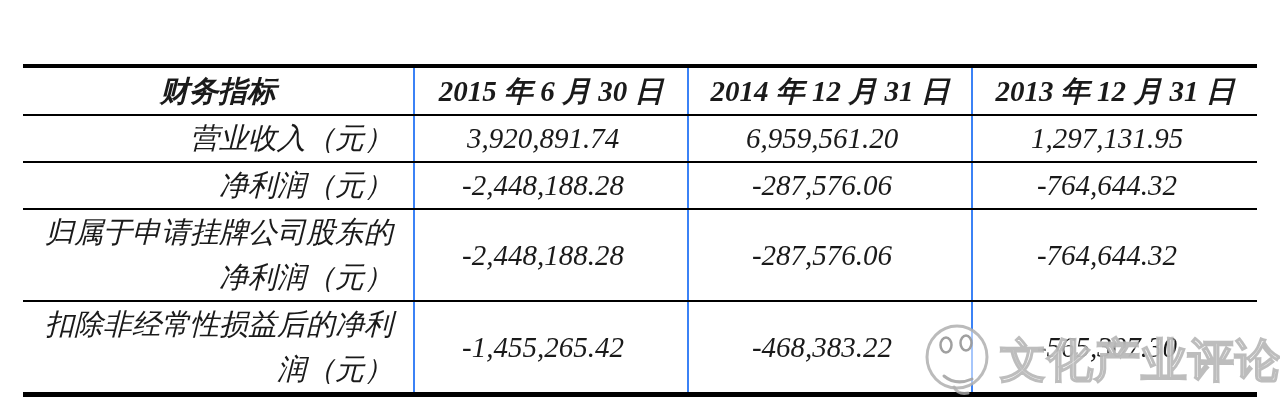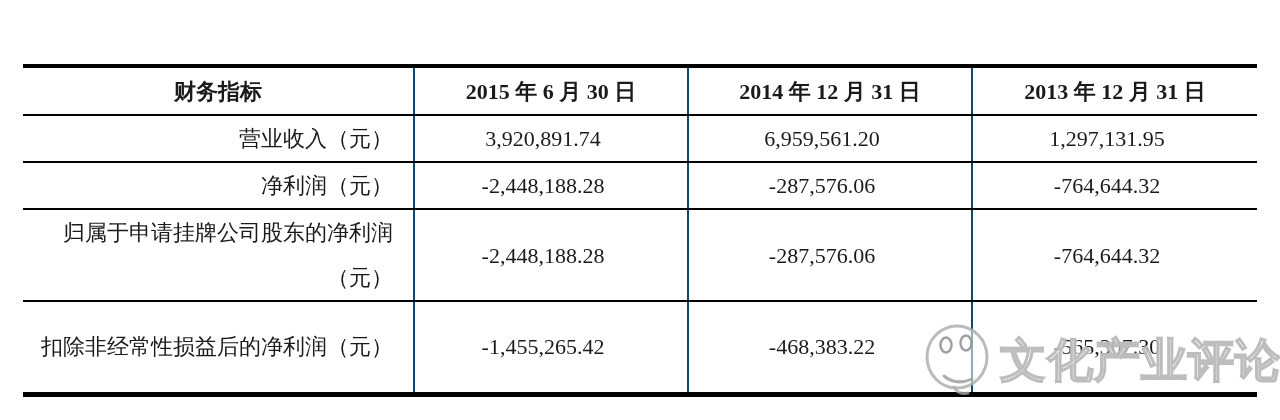--- a/index.html
+++ b/index.html
@@ -31,26 +31,27 @@
     border-top:4px solid #000;
     border-bottom:5px solid #000;
   }
   col.c1 { width:391px; }
   col.c2 { width:274px; }
   col.c3 { width:284px; }
   col.c4 { width:285px; }
 
   .fin th, .fin td {
     border-bottom:2px solid #000;
-    font-size:22px;
+    font-size:29px;
     vertical-align:middle;
     padding:0;
     line-height:45px;
+    font-style:italic;
   }
-  .fin th + th, .fin td + td { border-left:2px solid #0c4a6e; }
+  .fin th + th, .fin td + td { border-left:2px solid #3b82f6; }
   .fin tr:last-child td { border-bottom:none; }
 
   tr.r-head  { height:49px; }
   tr.r-1     { height:46px; }
   tr.r-2     { height:44px; }
   tr.r-3     { height:90px; }
   tr.r-4     { height:93px; }
 
   .fin th { font-weight:bold; text-align:center; }
   td.lbl {

